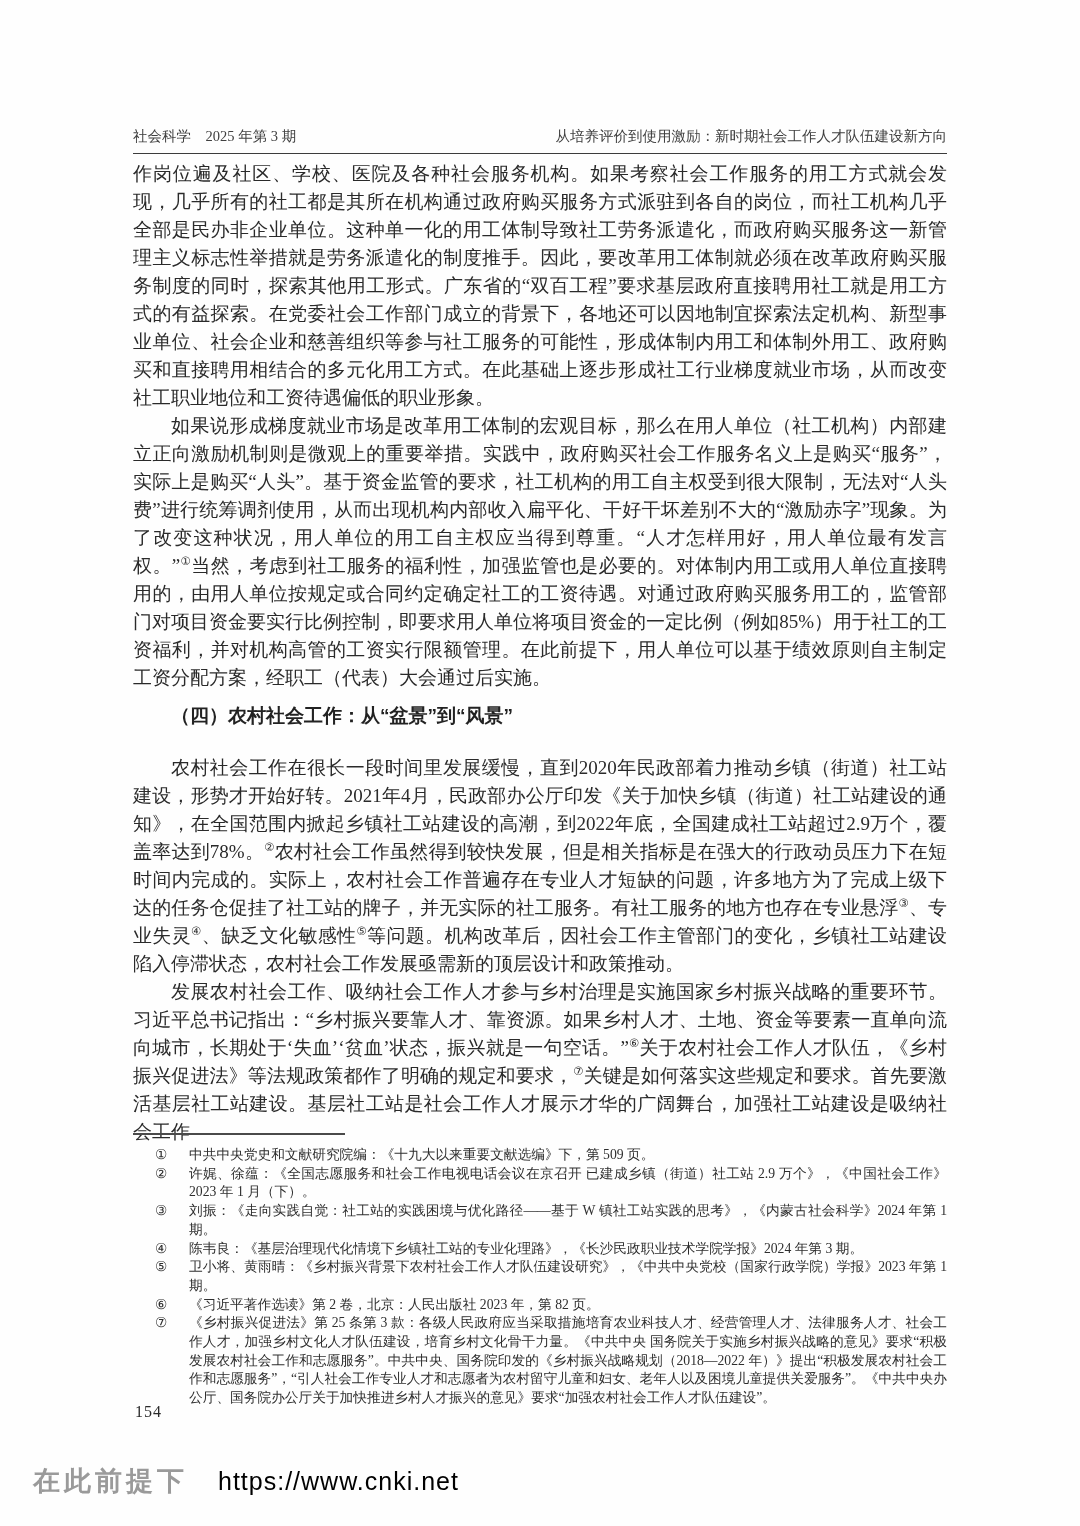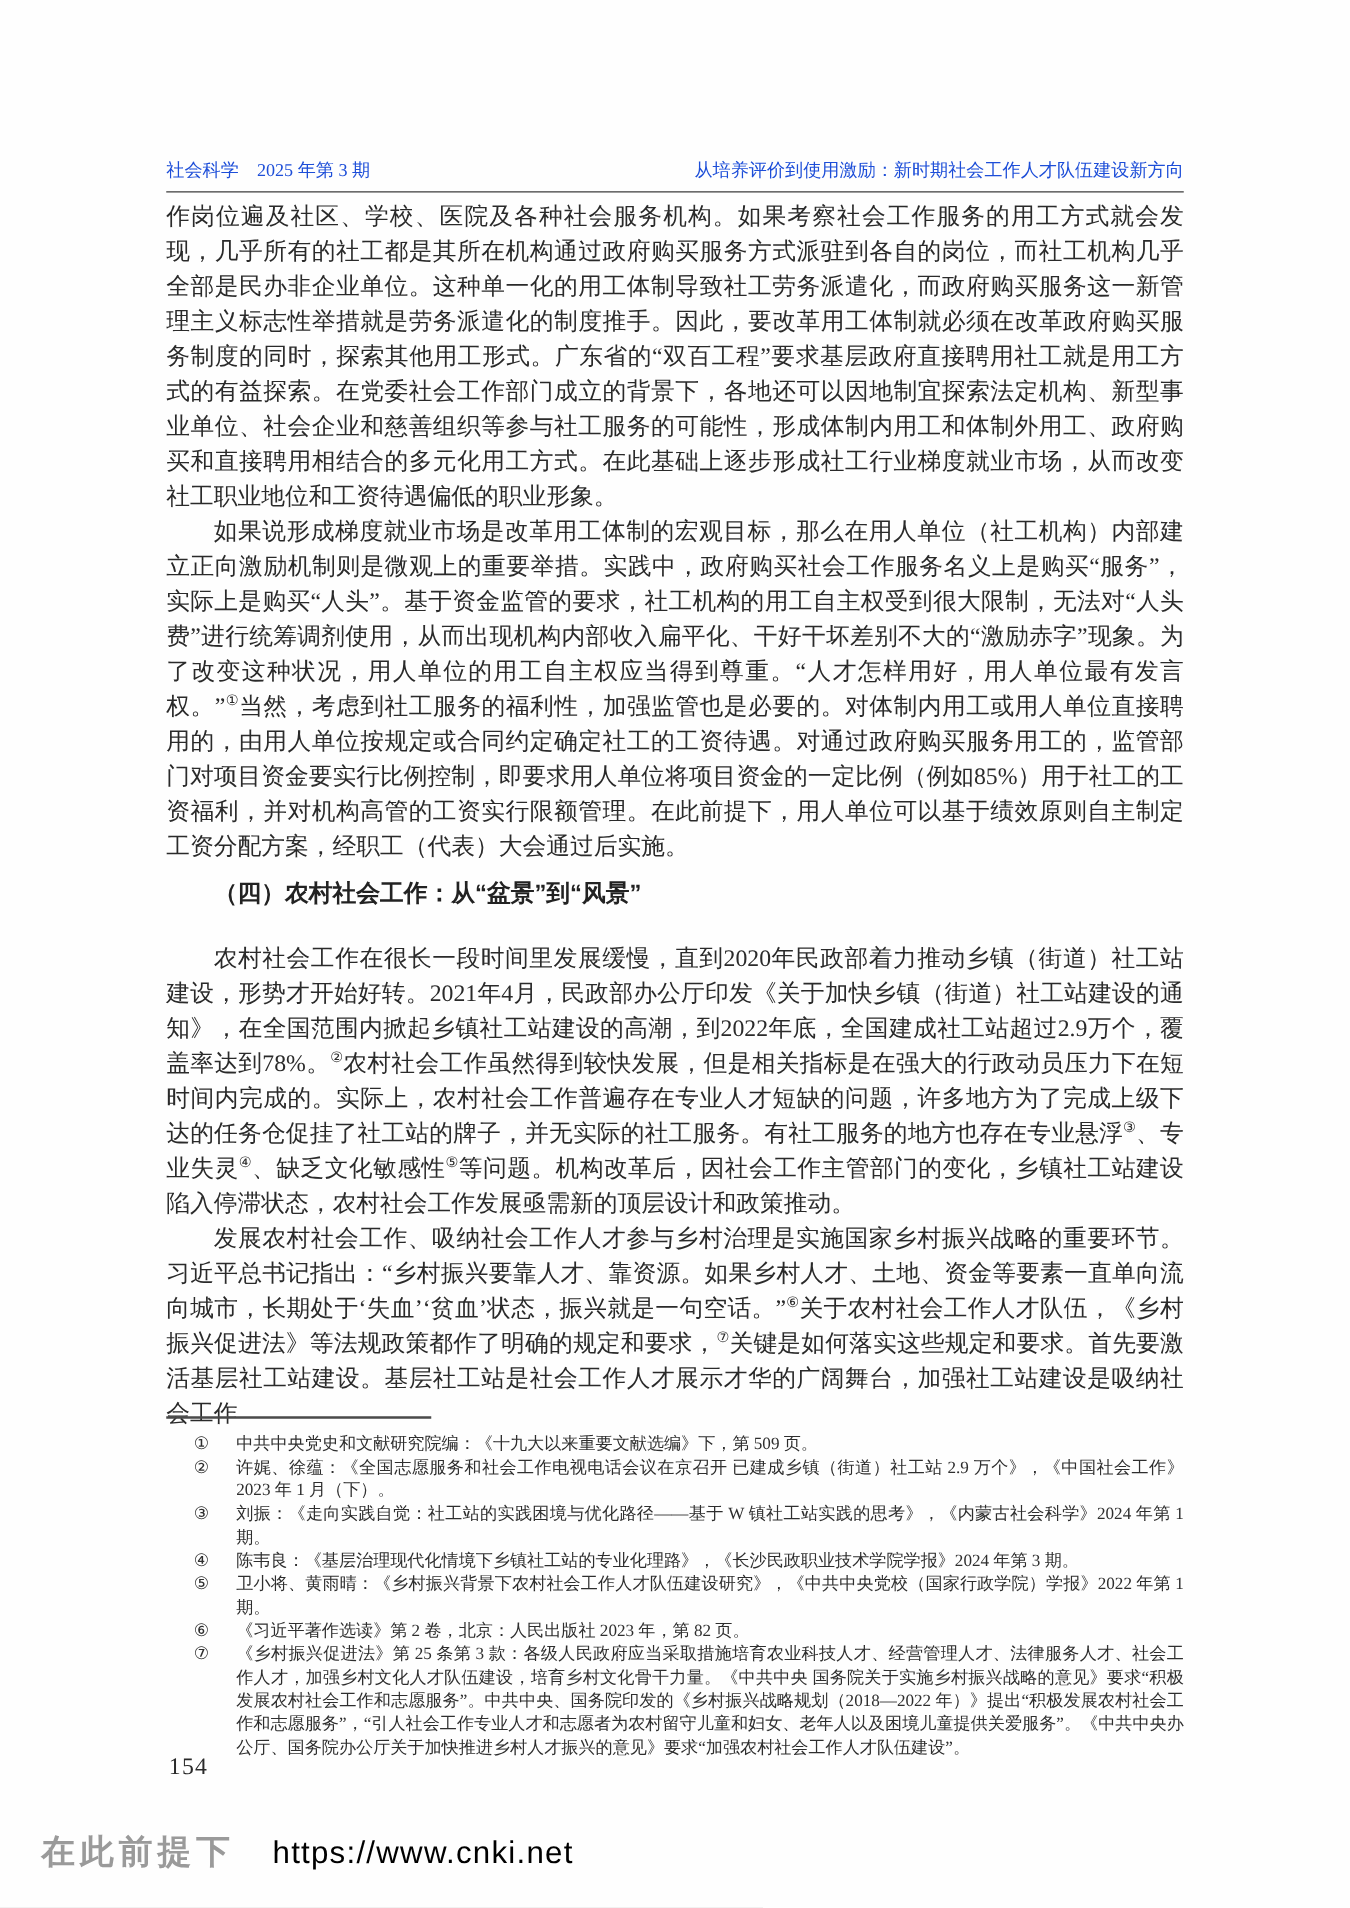--- a/index.html
+++ b/index.html
@@ -10,21 +10,21 @@
     margin: 0 auto;
     background: #fefefe;
     color: #2a2a2a;
     font-family: "Liberation Serif", "DejaVu Serif", serif;
     overflow: hidden;
   }
   .header {
     position: absolute;
     left: 133px; top: 127px; width: 814px;
     display: flex; justify-content: space-between; align-items: baseline;
-    font-size: 14.5px; color: #1d4ed8;
+    font-size: 14.5px; color: #404040;
     white-space: nowrap;
   }
   .header-rule {
     position: absolute;
     left: 133px; top: 153px; width: 814px;
     border-top: 1.6px solid #3c3c3c;
   }
   .content {
     position: absolute;
     left: 133px; top: 160px; width: 814px;
@@ -59,21 +59,21 @@
     text-align: justify;
     text-justify: inter-character;
     color: #2e2e2e;
   }
   .footnote { display: flex; padding-left: 22px; }
   .fn-marker { flex: none; width: 34px; }
   .fn-text { flex: 1; }
   .page-number {
     position: absolute;
     left: 135px; top: 1403px;
-    font-size: 19px; color: #2a2a2a;
+    font-size: 16px; color: #2a2a2a;
     letter-spacing: 1px;
   }
   .footer {
     position: absolute;
     left: 33px; top: 1463px;
     display: flex; align-items: baseline; gap: 30px;
     font-family: "Liberation Sans", "DejaVu Sans", sans-serif;
   }
   .cnki-mark { font-size: 27px; letter-spacing: 4px; color: #9a9a9a; font-weight: 600; }
   .cnki-url  { font-size: 25px; color: #000000; letter-spacing: 1px; }
@@ -111,21 +111,21 @@
       <div class="footnote">
         <span class="fn-marker">③</span>
         <span class="fn-text">刘振：《走向实践自觉：社工站的实践困境与优化路径——基于 W 镇社工站实践的思考》，《内蒙古社会科学》2024 年第 1 期。</span>
       </div>
       <div class="footnote">
         <span class="fn-marker">④</span>
         <span class="fn-text">陈韦良：《基层治理现代化情境下乡镇社工站的专业化理路》，《长沙民政职业技术学院学报》2024 年第 3 期。</span>
       </div>
       <div class="footnote">
         <span class="fn-marker">⑤</span>
-        <span class="fn-text">卫小将、黄雨晴：《乡村振兴背景下农村社会工作人才队伍建设研究》，《中共中央党校（国家行政学院）学报》2022 年第 1 期。</span>
+        <span class="fn-text">卫小将、黄雨晴：《乡村振兴背景下农村社会工作人才队伍建设研究》，《中共中央党校（国家行政学院）学报》2023 年第 1 期。</span>
       </div>
       <div class="footnote">
         <span class="fn-marker">⑥</span>
         <span class="fn-text">《习近平著作选读》第 2 卷，北京：人民出版社 2023 年，第 82 页。</span>
       </div>
       <div class="footnote">
         <span class="fn-marker">⑦</span>
         <span class="fn-text">《乡村振兴促进法》第 25 条第 3 款：各级人民政府应当采取措施培育农业科技人才、经营管理人才、法律服务人才、社会工作人才，加强乡村文化人才队伍建设，培育乡村文化骨干力量。《中共中央 国务院关于实施乡村振兴战略的意见》要求“积极发展农村社会工作和志愿服务”。中共中央、国务院印发的《乡村振兴战略规划（2018—2022 年）》提出“积极发展农村社会工作和志愿服务”，“引人社会工作专业人才和志愿者为农村留守儿童和妇女、老年人以及困境儿童提供关爱服务”。《中共中央办公厅、国务院办公厅关于加快推进乡村人才振兴的意见》要求“加强农村社会工作人才队伍建设”。</span>
       </div>
     </div>

